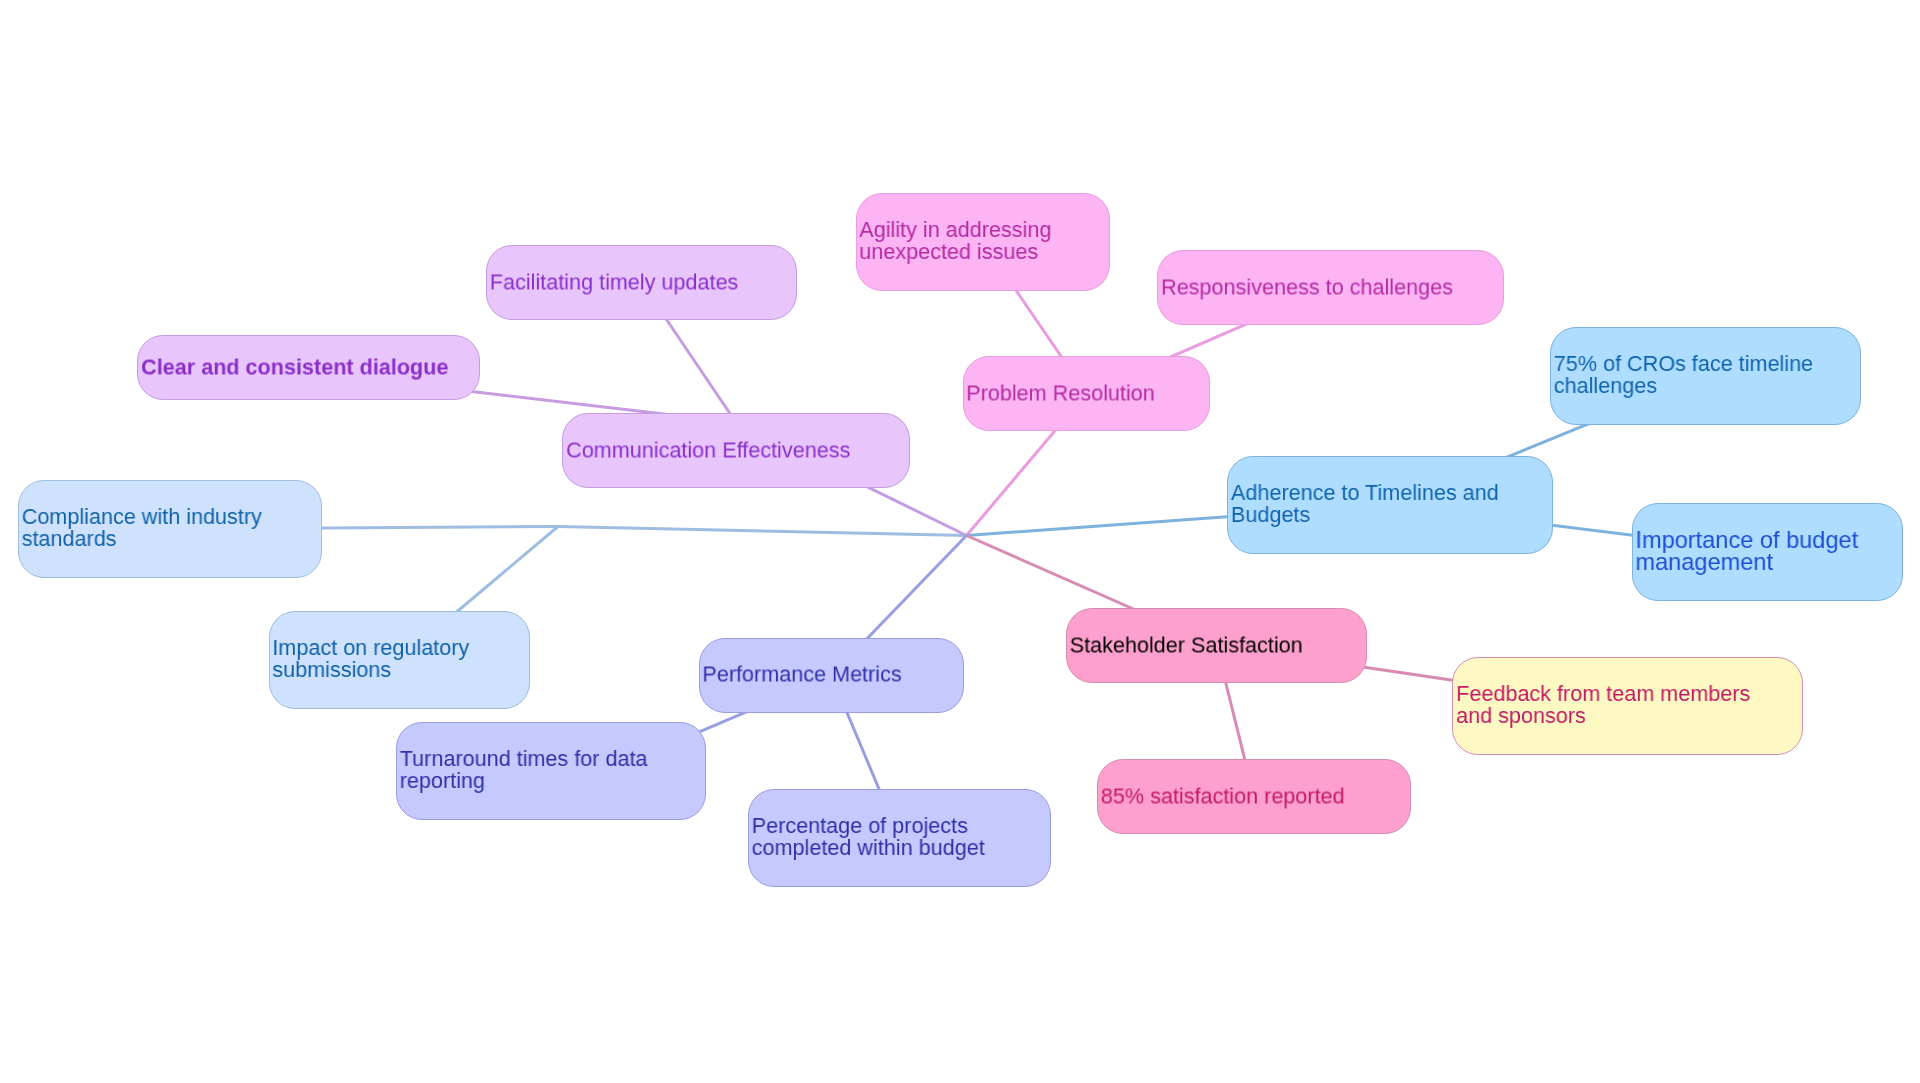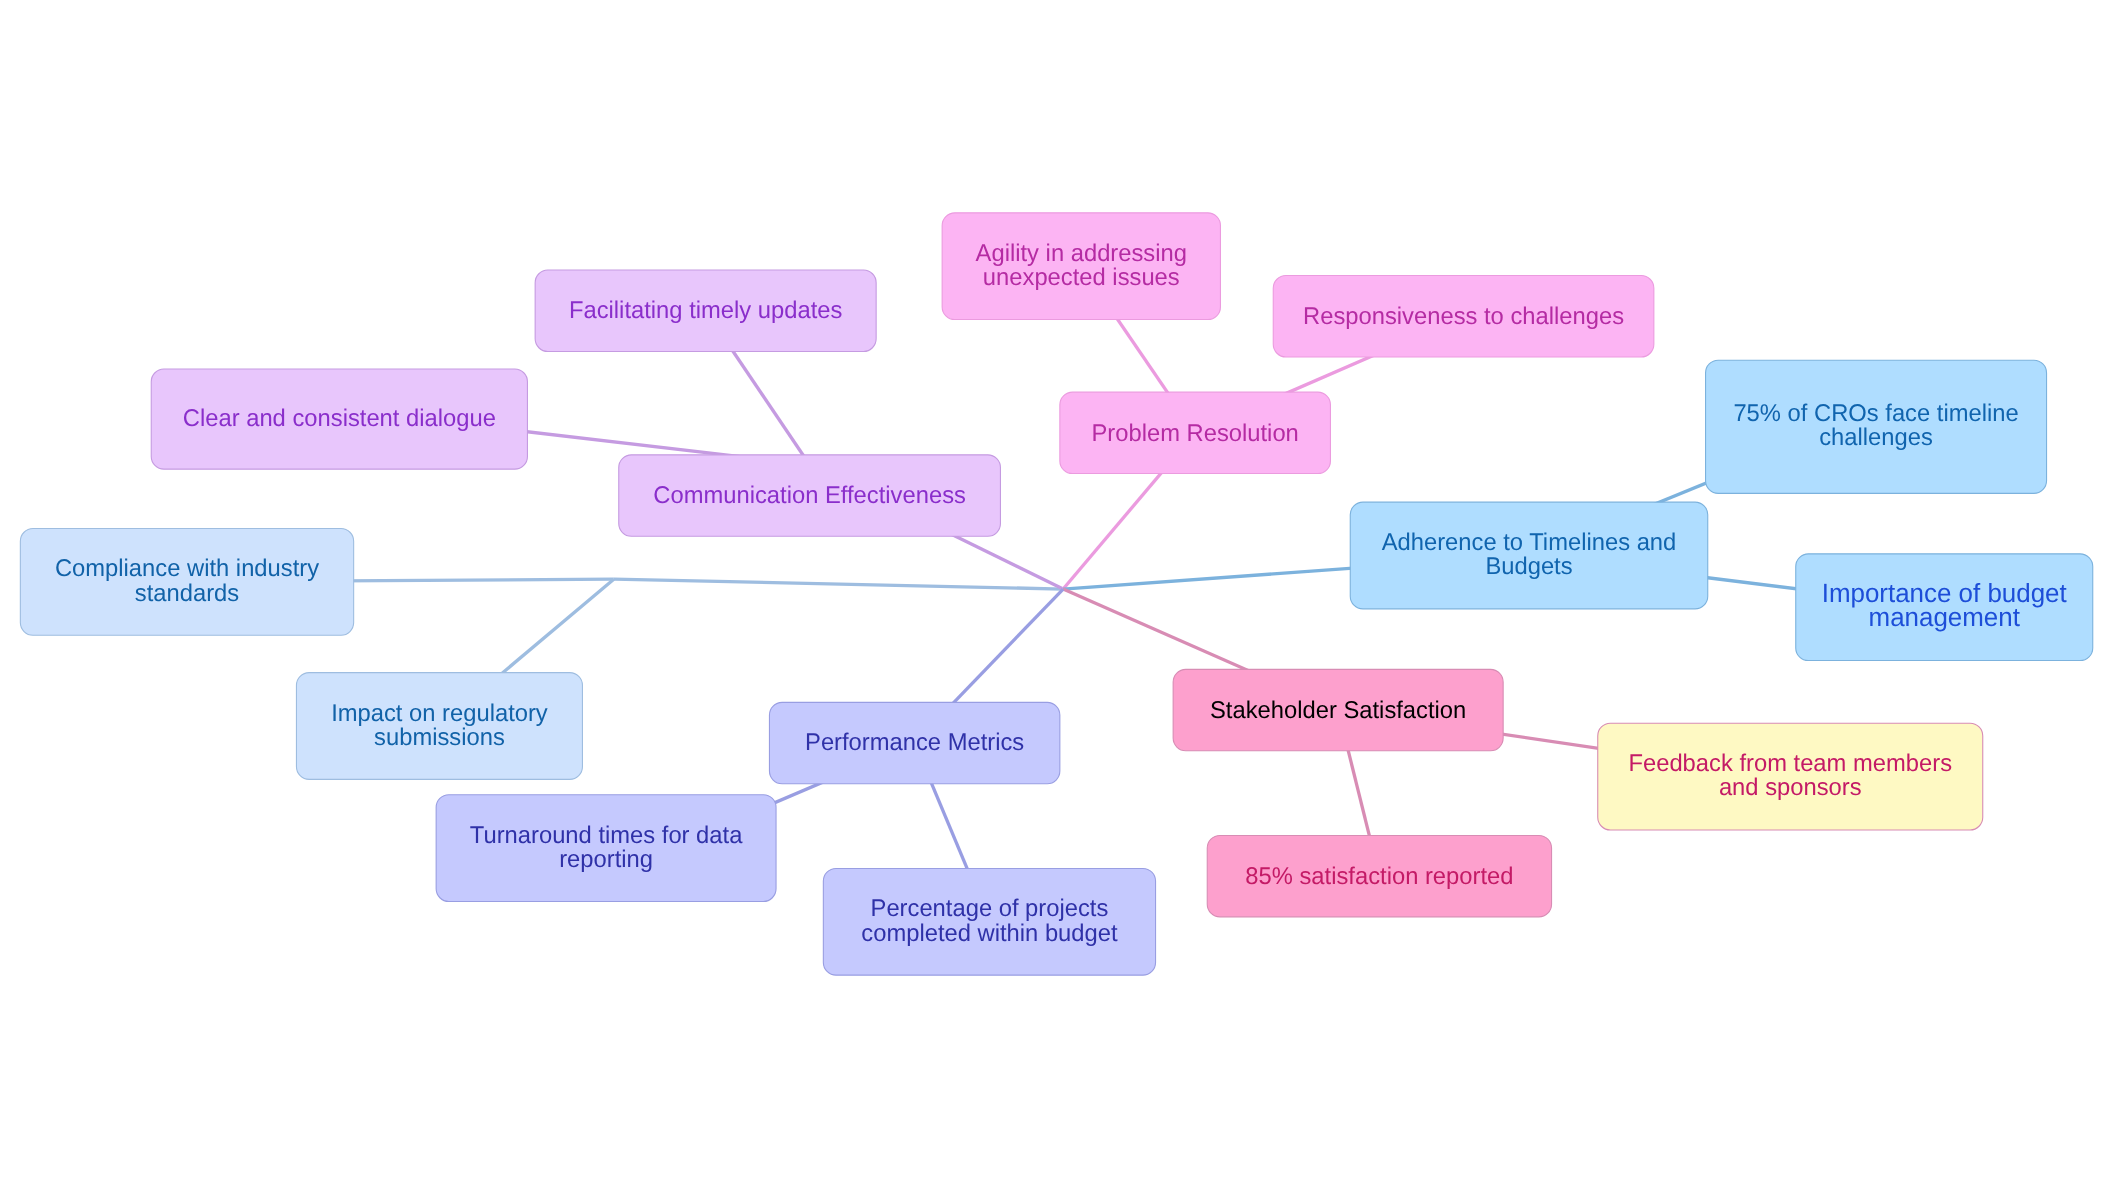--- a/index.html
+++ b/index.html
@@ -3,22 +3,22 @@
 <meta charset="utf-8">
 <title>CRO Performance Evaluation</title>
 <style>
   html,body{margin:0;padding:0;}
   body{width:1920px;height:1083px;overflow:hidden;background:#fff;
        font-family:"Liberation Sans",sans-serif;}
   #canvas{position:relative;width:1920px;height:1083px;background:#fff;overflow:hidden;}
   #edge-layer{position:absolute;left:0;top:0;width:1920px;height:1083px;pointer-events:none;}
   .edge{fill:none;}
   .node{position:absolute;box-sizing:border-box;display:flex;align-items:center;
-        justify-content:center;border-radius:12px;border:1px solid currentColor;
-        text-align:center;}
+        justify-content:center;border-radius:26px;border:1px solid currentColor;
+        text-align:left;}
   .node-label{display:block;width:100%;transform-origin:center center;
               will-change:transform;}
   .node-label .ln{display:block;white-space:nowrap;}
 </style>
 </head>
 <body>
 
 <div id="canvas">
 
   <svg id="edge-layer" viewBox="0 0 1920 1083" width="1920" height="1083">
@@ -57,21 +57,21 @@
     <div class="node" style="left:562px;top:385px;width:348px;height:75px;background:#e8c6fc;border-color:#c59be1;color:#8a2ecb;font-size:22px;line-height:22px;margin-top:28px;">
     <span class="node-label" style="transform:translateY(-0.5px) scaleX(0.982);">
       <span class="ln">Communication Effectiveness</span>
     </span>
     </div>
     <div class="node" style="left:486px;top:245px;width:311px;height:75px;background:#e8c6fc;border-color:#c59be1;color:#8a2ecb;font-size:22px;line-height:22px;">
     <span class="node-label" style="transform:translateY(-0.5px) scaleX(0.982);">
       <span class="ln">Facilitating timely updates</span>
     </span>
     </div>
-    <div class="node" style="left:137px;top:335px;width:343px;height:92px;background:#e8c6fc;border-color:#c59be1;color:#8a2ecb;font-size:22px;line-height:22px;">
+    <div class="node" style="left:137px;top:335px;width:343px;height:65px;background:#e8c6fc;border-color:#c59be1;color:#8a2ecb;font-size:22px;line-height:22px;font-weight:bold;">
     <span class="node-label" style="transform:translateY(-0.5px) scaleX(0.982);">
       <span class="ln">Clear and consistent dialogue</span>
     </span>
     </div>
     <div class="node" style="left:963px;top:356px;width:247px;height:75px;background:#fcb4f3;border-color:#eb9bdf;color:#b52ba3;font-size:22px;line-height:22px;">
     <span class="node-label" style="transform:translateY(-0.5px) scaleX(0.982);">
       <span class="ln">Problem Resolution</span>
     </span>
     </div>
     <div class="node" style="left:856px;top:193px;width:254px;height:98px;background:#fcb4f3;border-color:#eb9bdf;color:#b52ba3;font-size:22px;line-height:22px;">
@@ -84,21 +84,21 @@
     <span class="node-label" style="transform:translateY(-0.5px) scaleX(0.982);">
       <span class="ln">Responsiveness to challenges</span>
     </span>
     </div>
     <div class="node" style="left:1227px;top:456px;width:326px;height:98px;background:#afddff;border-color:#7cb2dd;color:#1064ae;font-size:22px;line-height:22px;">
     <span class="node-label" style="transform:translateY(-1.0px) scaleX(0.982);">
       <span class="ln">Adherence to Timelines and</span>
       <span class="ln">Budgets</span>
     </span>
     </div>
-    <div class="node" style="left:1550px;top:327px;width:311px;height:122px;background:#afddff;border-color:#7cb2dd;color:#1064ae;font-size:22px;line-height:22px;">
+    <div class="node" style="left:1550px;top:327px;width:311px;height:98px;background:#afddff;border-color:#7cb2dd;color:#1064ae;font-size:22px;line-height:22px;">
     <span class="node-label" style="transform:translateY(-1.0px) scaleX(0.982);">
       <span class="ln">75% of CROs face timeline</span>
       <span class="ln">challenges</span>
     </span>
     </div>
     <div class="node" style="left:1632px;top:503px;width:271px;height:98px;background:#afddff;border-color:#7cb2dd;color:#1d4ed8;font-size:24px;line-height:22px;">
     <span class="node-label" style="transform:translateY(-1.0px) scaleX(0.982);">
       <span class="ln">Importance of budget</span>
       <span class="ln">management</span>
     </span>

